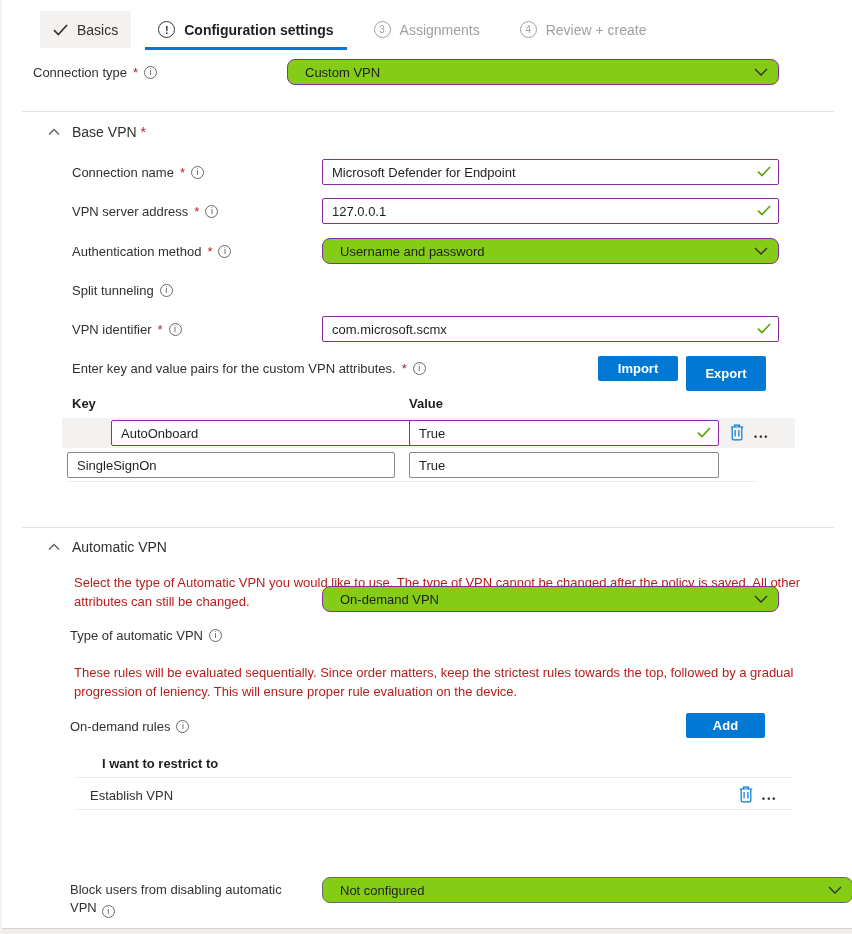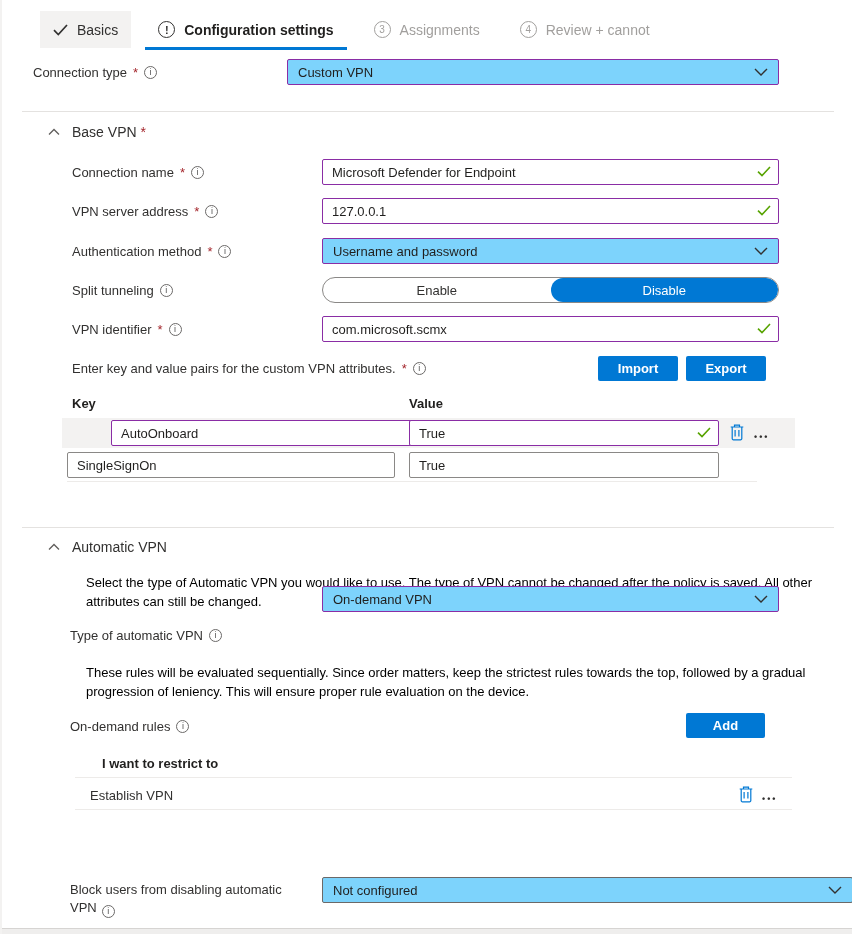--- a/index.html
+++ b/index.html
@@ -24,27 +24,27 @@
   .alert-circle { width:17px; height:17px; border:1.4px solid #323130; border-radius:50%; font-size:11px; font-weight:700; color:#323130; display:flex; align-items:center; justify-content:center; flex:none; }
 
   
   .flabel { display:flex; align-items:center; gap:6px; color:#323130; }
   .star { color:#a4262c; }
   .info-icon { width:13px; height:13px; flex:none; border:1px solid #6b6968; border-radius:50%; font-size:9px; line-height:11px; text-align:center; color:#555; display:inline-block; cursor:default; }
   .tinput { width:100%; height:26px; border:1px solid #8a2da5; border-radius:2px; padding:0 26px 0 9px; font:13px "Liberation Sans", sans-serif; color:#201f1e; background:#fff; outline:none; }
   .tinput.gray { border-color:#8a8886; }
   .ctrl { position:absolute; } 
   .valid-check { position:absolute; right:8px; top:7px; pointer-events:none; }
-  .select { height:26px; border:1px solid #8a2da5; border-radius:2px; background:#7dd3fc; display:flex; align-items:center; justify-content:space-between; padding:0 10px 0 10px; cursor:pointer; color:#201f1e; }
+  .select { height:26px; border:1px solid #8a2da5; border-radius:8px; background:#84cc16; display:flex; align-items:center; justify-content:space-between; padding:0 10px 0 17px; cursor:pointer; color:#201f1e; }
   .select.gray { border-color:#6b6968; }
   .btn { background:#0078d4; color:#fff; border:none; border-radius:2px; font:700 13px "Liberation Sans", sans-serif; cursor:pointer; display:flex; align-items:center; justify-content:center; }
   .divider { position:absolute; left:20px; width:812px; height:1px; background:#e4e2e0; }
   .thin-line { position:absolute; height:1px; background:#edebe9; }
   .section-h { position:absolute; left:46px; display:flex; align-items:center; gap:12px; font-size:14px; color:#323130; cursor:pointer; }
-  .para { position:absolute; left:84px; width:748px; line-height:19px; color:#000000; }
+  .para { position:absolute; left:72px; width:748px; line-height:19px; color:#b91c1c; }
 
   
   .toggle { position:absolute; left:320px; width:457px; height:26px; border:1px solid #8a8886; border-radius:14px; display:flex; overflow:hidden; background:#fff; }
   .toggle-opt { flex:1; display:flex; align-items:center; justify-content:center; cursor:pointer; color:#323130; }
   .toggle-opt.selected { background:#0078d4; color:#fff; border-radius:13px; }
 
   
   .col-h { position:absolute; font-weight:700; color:#201f1e; }
   .kv-bg { position:absolute; left:60px; width:733px; height:30px; background:#f3f2f1; }
   .icon-btn { background:none; border:none; padding:0; cursor:pointer; position:absolute; }
@@ -73,21 +73,21 @@
     <div class="tab active">
       <span class="alert-circle">!</span>
       <span>Configuration settings</span>
     </div>
     <div class="tab upcoming">
       <span class="num-circle">3</span>
       <span>Assignments</span>
     </div>
     <div class="tab upcoming">
       <span class="num-circle">4</span>
-      <span>Review + cannot</span>
+      <span>Review + create</span>
     </div>
   </div>
 
   <div class="abs flabel" style="left:31px; top:65px;">
     <span>Connection type</span>
     <span class="star">*</span>
     <span class="info-icon">i</span>
   </div>
   <div class="ctrl select" style="left:285px; top:59px; width:492px;">
     <span>Custom VPN</span>
@@ -138,44 +138,40 @@
     <span>Username and password</span>
     <svg width="14" height="9" viewBox="0 0 14 9">
         <path d="M1 1l6 6 6-6" fill="none" stroke="#323130" stroke-width="1.4"></path>
       </svg>
   </div>
 
   <div class="abs flabel" style="left:70px; top:283px;">
     <span>Split tunneling</span>
     <span class="info-icon">i</span>
   </div>
-  <div class="toggle" style="top:277px;">
-    <div class="toggle-opt">Enable</div>
-    <div class="toggle-opt selected">Disable</div>
-  </div>
 
   <div class="abs flabel" style="left:70px; top:322px;">
     <span>VPN identifier</span>
     <span class="star">*</span>
     <span class="info-icon">i</span>
   </div>
   <div class="ctrl" style="left:320px; top:316px; width:457px;">
     <input class="tinput" value="com.microsoft.scmx" style="">
     <svg class="valid-check" width="14" height="11" viewBox="0 0 14 11">
         <path d="M1 5.6l4 4L13 1" fill="none" stroke="#57a300" stroke-width="1.6"></path>
       </svg>
   </div>
 
   <div class="abs flabel" style="left:70px; top:361px;">
     <span>Enter key and value pairs for the custom VPN attributes.</span>
     <span class="star">*</span>
     <span class="info-icon">i</span>
   </div>
   <button class="btn abs" style="left:596px; top:356px; width:80px; height:25px;">Import</button>
-  <button class="btn abs" style="left:684px; top:356px; width:80px; height:25px;">Export</button>
+  <button class="btn abs" style="left:684px; top:356px; width:80px; height:35px;">Export</button>
 
   <div class="col-h" style="left:70px; top:396px;">Key</div>
   <div class="col-h" style="left:407px; top:396px;">Value</div>
 
   <div class="kv-bg" style="top:418px;"></div>
 
   <div class="ctrl" style="left:65px; top:420px; width:328px;margin-left:44px;">
     <input class="tinput" value="AutoOnboard" style="">
     <svg class="valid-check" width="14" height="11" viewBox="0 0 14 11">
         <path d="M1 5.6l4 4L13 1" fill="none" stroke="#57a300" stroke-width="1.6"></path>

